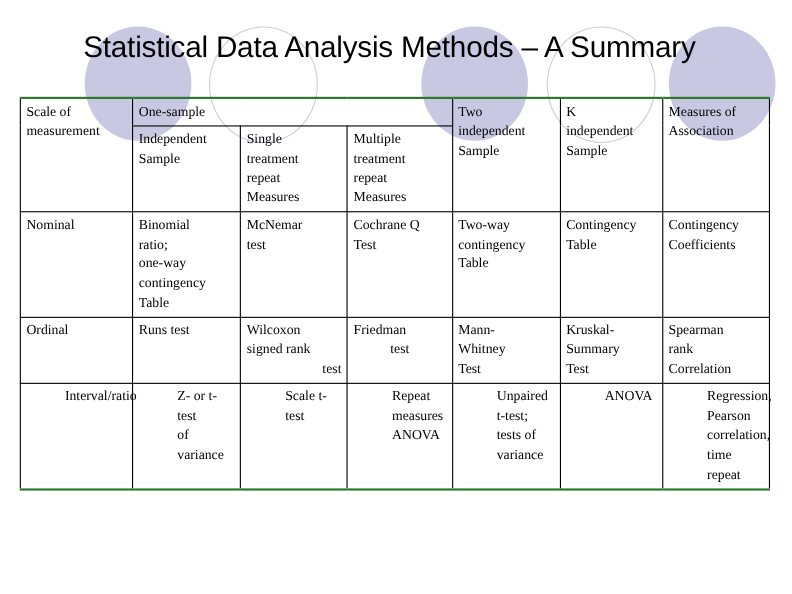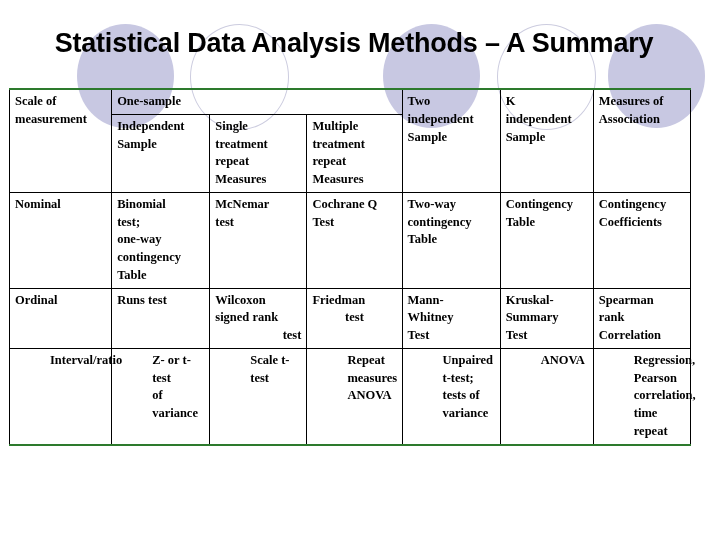--- a/index.html
+++ b/index.html
@@ -38,35 +38,34 @@
 
   
   #slide-title {
     position: absolute;
     left: 0;
     top: 28px;
     width: 708px;
     text-align: center;
     font-family: "Liberation Sans", "DejaVu Sans", sans-serif;
     font-size: 27px;
-    font-weight: 700;
+    font-weight: 400;
     color: #000000;
     letter-spacing: -0.2px;
     white-space: nowrap;
     z-index: 3;
   }
 
   
   #table-wrap {
     position: absolute;
-    left: 9px;
+    left: 18px;
     top: 88px;
     width: 662px;
     z-index: 2;
-    font-weight: bold;
   }
   table.data-table {
     border-collapse: collapse;
     width: 682px;
     table-layout: fixed;
     background: transparent;
   }
   table.data-table td {
     border: 1px solid #000000;
     vertical-align: top;
@@ -163,21 +162,21 @@
         <span class="cell-line">treatment</span>
         <span class="cell-line">repeat</span>
         <span class="cell-line">Measures</span>
       </td>
     </tr>
 
     <tr>
       <td>Nominal</td>
       <td>
         <span class="cell-line">Binomial</span>
-        <span class="cell-line">test;</span>
+        <span class="cell-line">ratio;</span>
         <span class="cell-line">one-way</span>
         <span class="cell-line">contingency</span>
         <span class="cell-line">Table</span>
       </td>
       <td>
         <span class="cell-line">McNemar</span>
         <span class="cell-line">test</span>
       </td>
       <td>
         <span class="cell-line">Cochrane Q</span>

